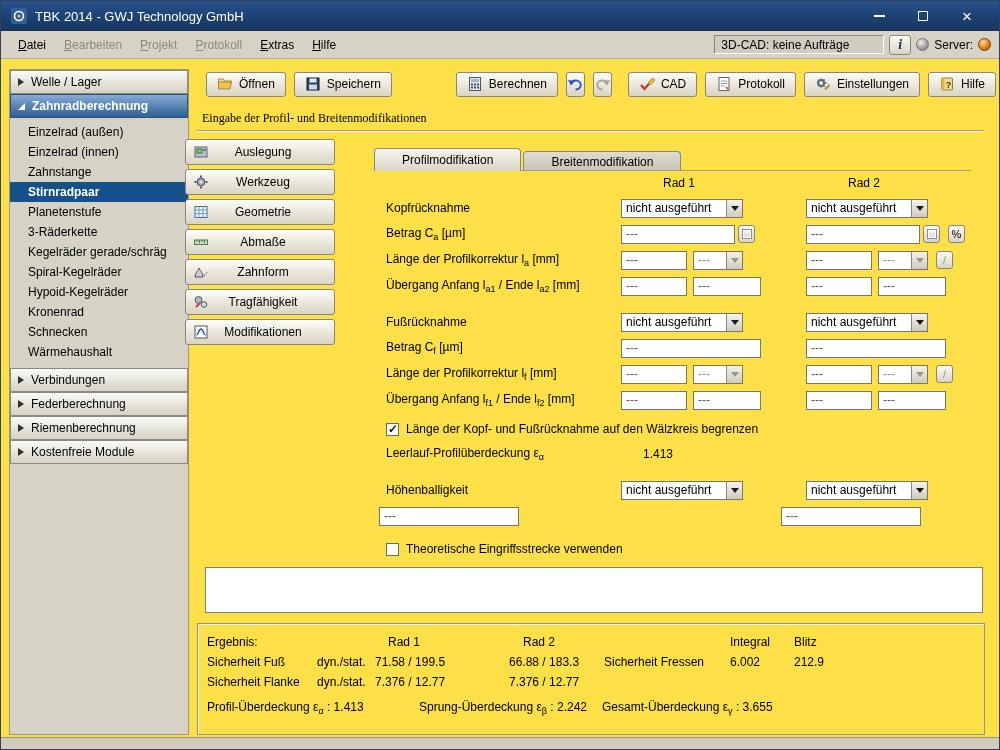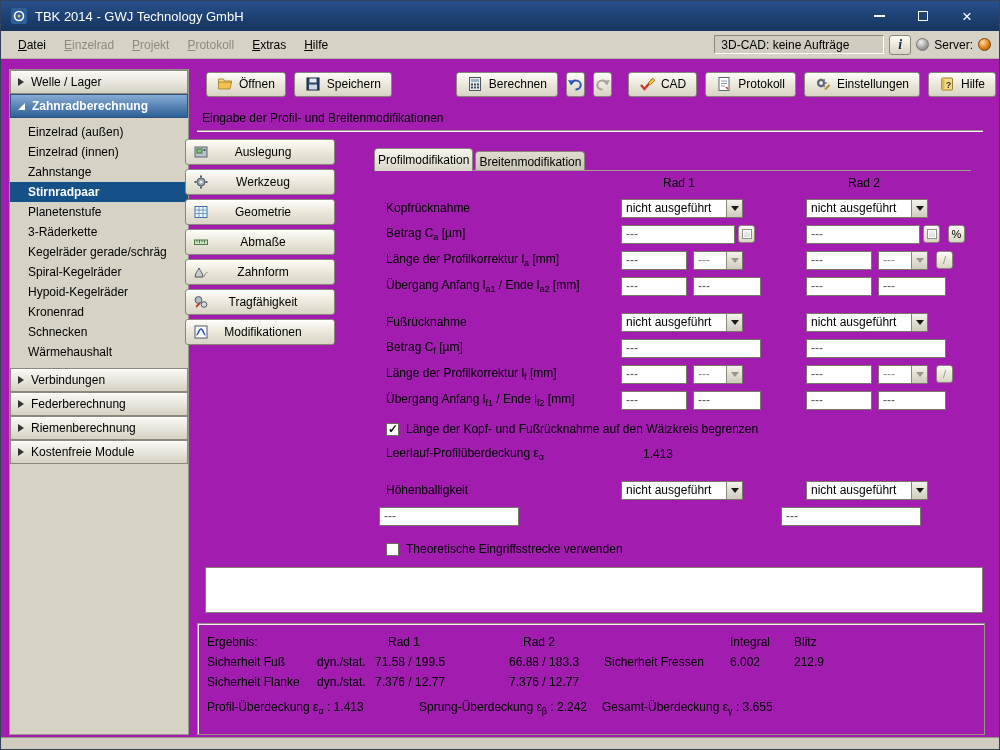--- a/index.html
+++ b/index.html
@@ -2,21 +2,21 @@
 <html><head>
 <meta charset="utf-8">
 <style>
   * { box-sizing: border-box; }
   html,body { margin:0; padding:0; }
   body {
     width:1000px; height:750px; overflow:hidden;
     font-family:"Liberation Sans", sans-serif; font-size:12px; color:#000;
     background:#d6d2c6;
   }
-  .window { position:relative; width:1000px; height:750px; background:#a21caf; border:1px solid #33425c; }
+  .window { position:relative; width:1000px; height:750px; background:#fde047; border:1px solid #33425c; }
 
   
   .titlebar {
     position:absolute; top:0; left:0; right:0; height:30px;
     background:linear-gradient(#27508a,#16345f);
     display:flex; align-items:center; padding:0 10px; color:#fff;
   }
   .app-icon { width:16px; height:16px; display:inline-flex; }
   .title-text { margin-left:8px; font-size:13px; }
   .win-controls { margin-left:auto; display:flex; }
@@ -71,33 +71,33 @@
   .sb-item.selected { background:#155089; color:#fff; font-weight:bold; }
 
   
   .toolbar { position:absolute; left:196px; top:12px; right:8px; height:26px; display:flex; align-items:center; gap:8px; padding-left:9px; }
   .tbtn { height:25px; display:inline-flex; align-items:center; gap:5px; padding:0 10px; white-space:nowrap; }
   .tbtn.iconbtn { width:30px; padding:0; justify-content:center; }
   .tbtn.disabled { color:#9b9b9b; }
   .ticon { display:inline-flex; width:17px; height:16px; }
 
   
-  .page-heading { position:absolute; left:201px; top:52px; }
+  .page-heading { position:absolute; left:201px; top:52px;font-family:Liberation Serif, serif; }
   .hrule { position:absolute; left:196px; right:16px; top:71px; height:2px; border-top:1px solid #9b978a; border-bottom:1px solid #f5f3ec; }
 
   
   .modules { position:absolute; left:184px; top:80px; width:150px; display:flex; flex-direction:column; gap:4px; }
   .mbtn { height:26px; display:flex; align-items:center; padding:0 7px; }
   .micon { display:inline-flex; width:16px; height:16px; }
   .mlabel { flex:1; text-align:center; margin-right:10px; }
 
   
   .tabstrip { position:absolute; left:373px; top:88px; height:24px; display:flex; align-items:flex-end; }
   .tab {
-    height:20px; padding:0 3px; display:flex; align-items:center;
+    height:20px; padding:0 27px; display:flex; align-items:center;
     background:linear-gradient(#e0dccf,#c7c3b4); border:1px solid #8c887c; border-bottom:none;
     border-radius:4px 4px 0 0; margin-right:2px; white-space:nowrap;text-align:center;
   }
   .tab.active { height:23px; background:linear-gradient(#f6f4ed,#d9d5c8); position:relative; z-index:2; }
   .tabline { position:absolute; left:373px; right:28px; top:111px; border-top:1px solid #a29e90; }
 
   
   .form { position:absolute; left:373px; top:112px; width:600px; }
   .frow { display:grid; grid-template-columns:242px 163px 25px 163px; align-items:center; height:26px; }
   .frow.head { height:24px; }
@@ -163,21 +163,21 @@
           <span class="glyph-max"></span>
         </div>
       <div class="winbtn">
           <span class="glyph-close">×</span>
         </div>
     </div>
   </div>
 
   <div class="menubar">
     <span class="menu-item">Datei</span>
-    <span class="menu-item disabled">Einzelrad</span>
+    <span class="menu-item disabled">Bearbeiten</span>
     <span class="menu-item disabled">Projekt</span>
     <span class="menu-item disabled">Protokoll</span>
     <span class="menu-item">Extras</span>
     <span class="menu-item">Hilfe</span>
     <div class="menu-right">
       <div class="status-box">
         <span>3D-CAD: keine Aufträge</span>
       </div>
       <div class="info-btn">
         <span class="i-glyph">i</span>

